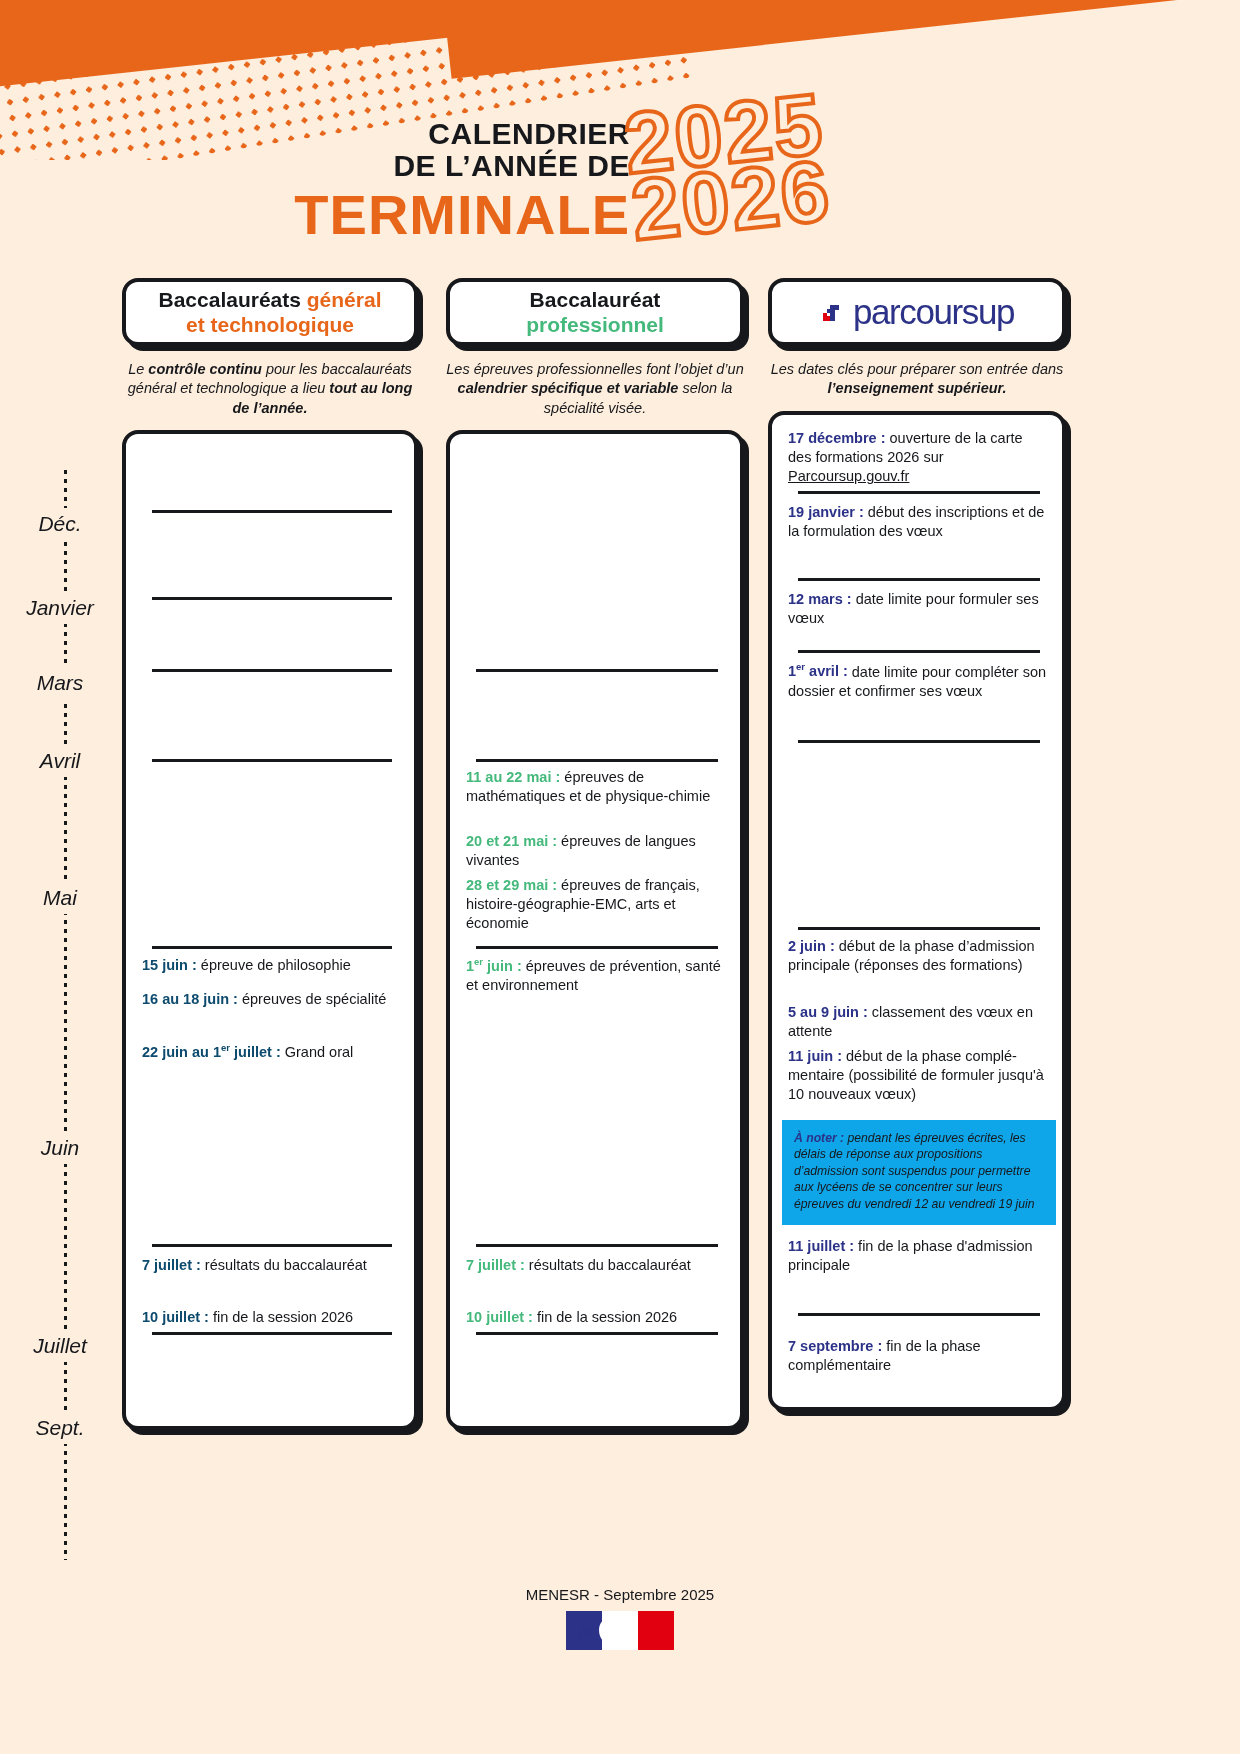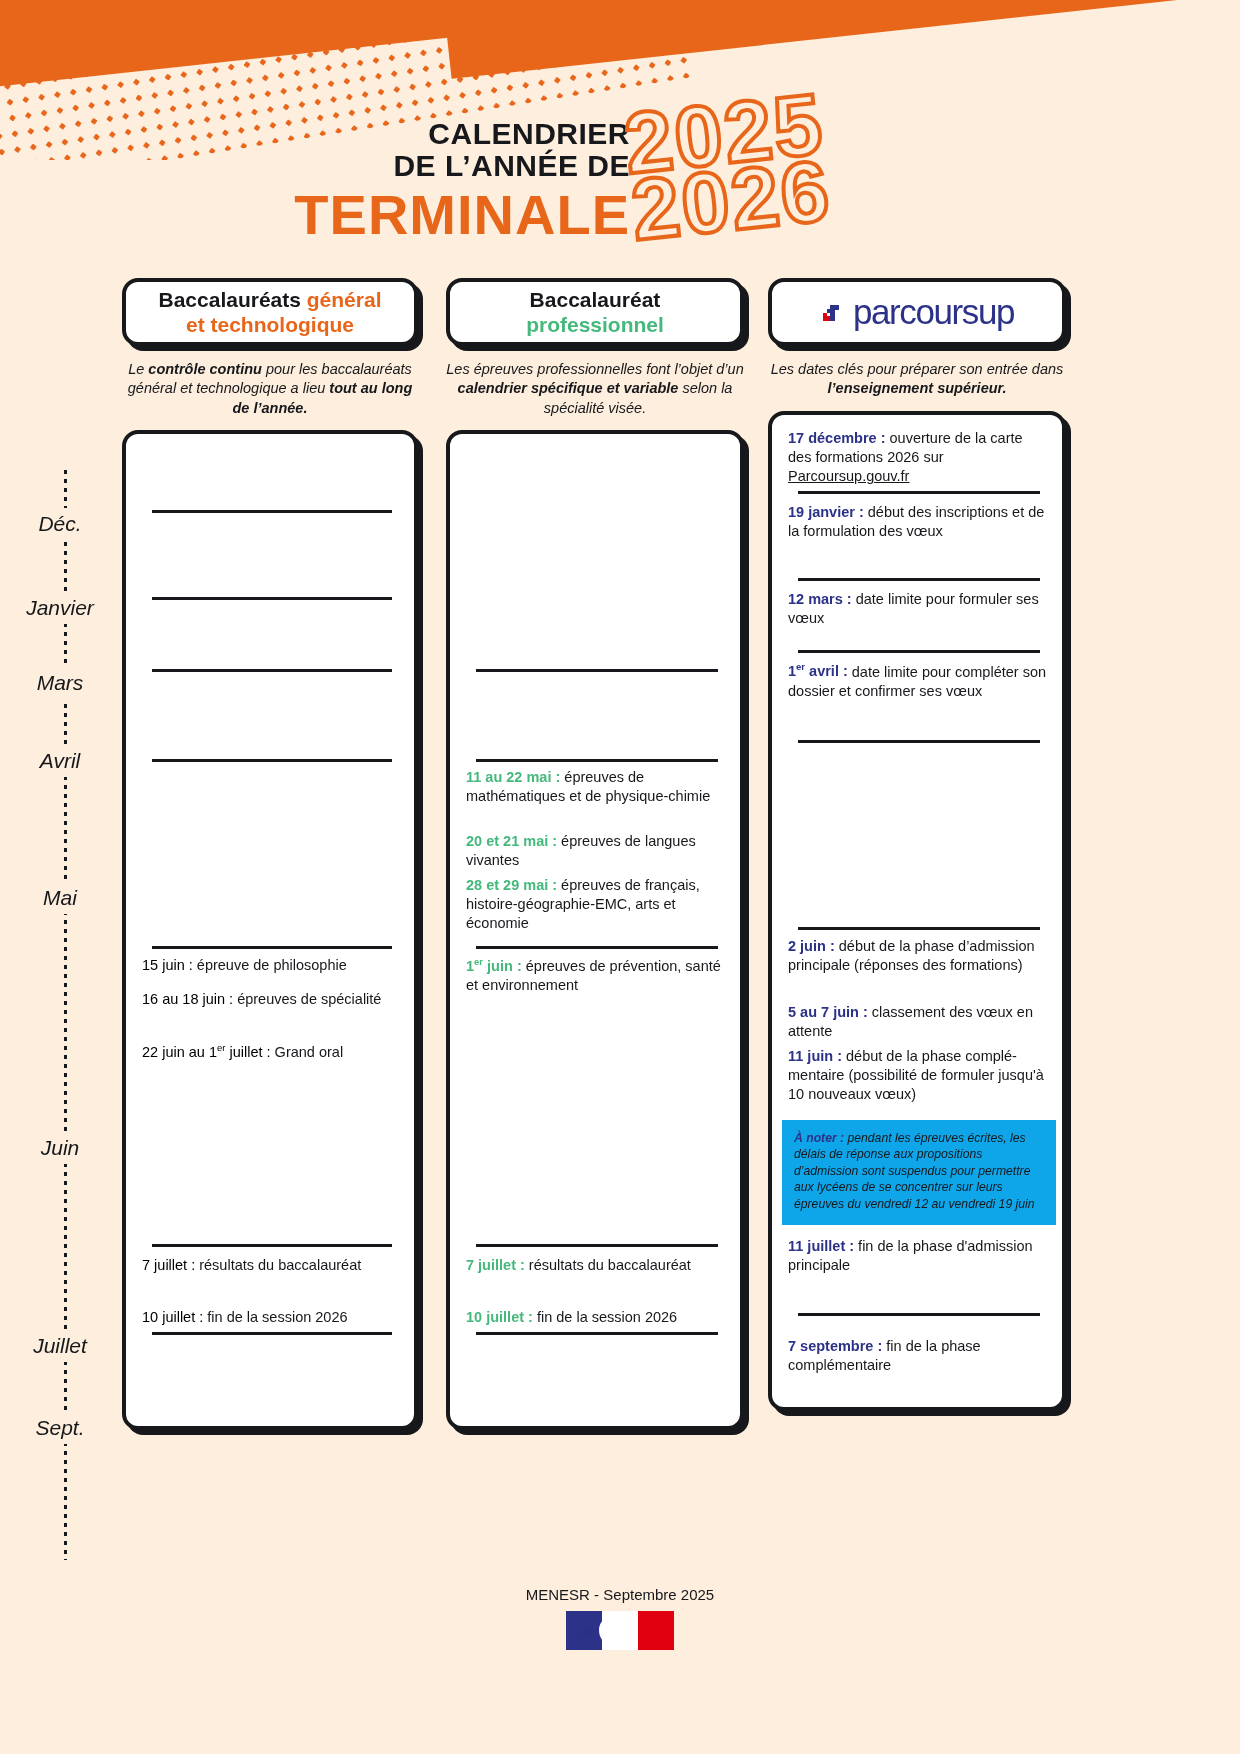--- a/index.html
+++ b/index.html
@@ -176,21 +176,21 @@
   }
 
   .entry {
     position: absolute;
     left: 16px;
     right: 14px;
     font-size: 14.5px;
     line-height: 1.33;
     color: #17181c;
   }
-  .entry .d-orange { color: #000000; font-weight: normal; }
+  .entry .d-orange { color: #0c4a6e; font-weight: bold; }
   .entry .d-green  { color: #45b97c; font-weight: bold; }
   .entry .d-navy   { color: #2b3287; font-weight: bold; margin-top: 45px; }
   .entry .ul { text-decoration: underline; }
   .entry sup { font-size: 9.5px; vertical-align: super; }
 
   .rule {
     position: absolute;
     left: 26px;
     right: 22px;
     height: 3px;
@@ -432,21 +432,21 @@
         <div class="entry" style="top:247px">
           <span class="d-navy">1<sup>er</sup> avril :</span><span> date limite pour compléter son dossier et confirmer ses vœux</span>
         </div>
         <div class="rule" style="top:325px"></div>
 
         <div class="rule" style="top:512px"></div>
         <div class="entry" style="top:522px">
           <span class="d-navy">2 juin :</span><span> début de la phase d’admission principale (réponses des formations)</span>
         </div>
         <div class="entry" style="top:588px">
-          <span class="d-navy">5 au 7 juin :</span><span> classement des vœux en attente</span>
+          <span class="d-navy">5 au 9 juin :</span><span> classement des vœux en attente</span>
         </div>
         <div class="entry" style="top:632px">
           <span class="d-navy">11 juin :</span><span> début de la phase complé-mentaire (possibilité de formuler jusqu'à 10 nouveaux vœux)</span>
         </div>
 
         <div class="note-box" style="top:705px">
           <b>À noter :</b><span> pendant les épreuves écrites, les délais de réponse aux propositions d’admission sont suspendus pour permettre aux lycéens de se concentrer sur leurs épreuves du vendredi 12 au vendredi 19 juin</span>
         </div>
 
         <div class="entry" style="top:822px">

